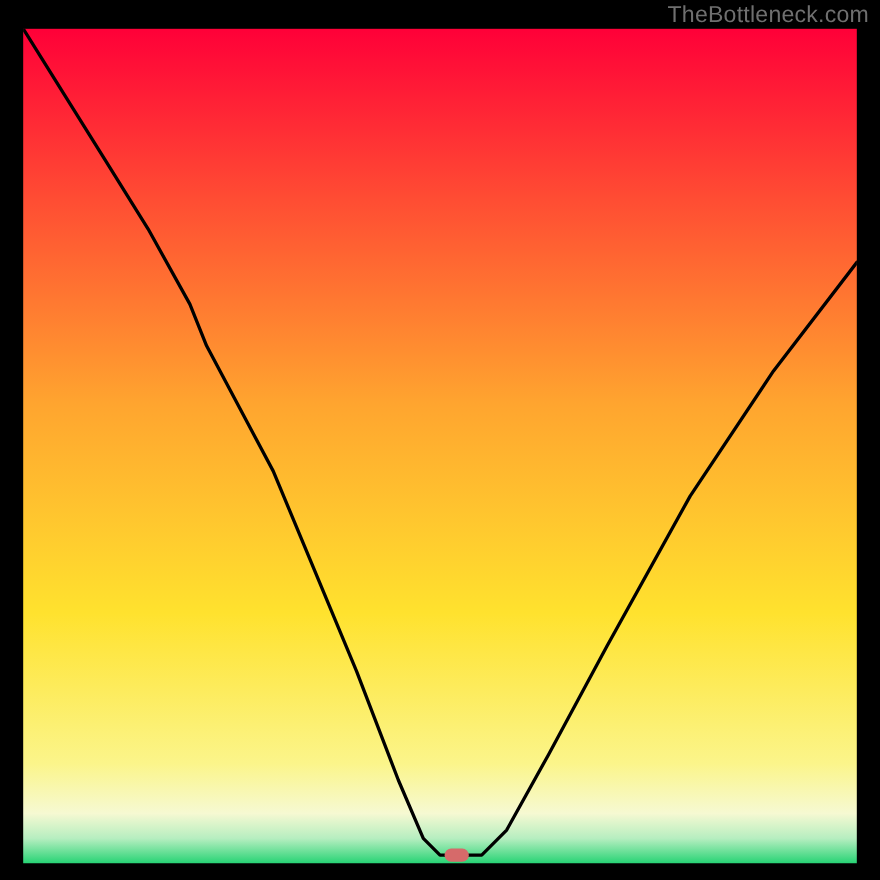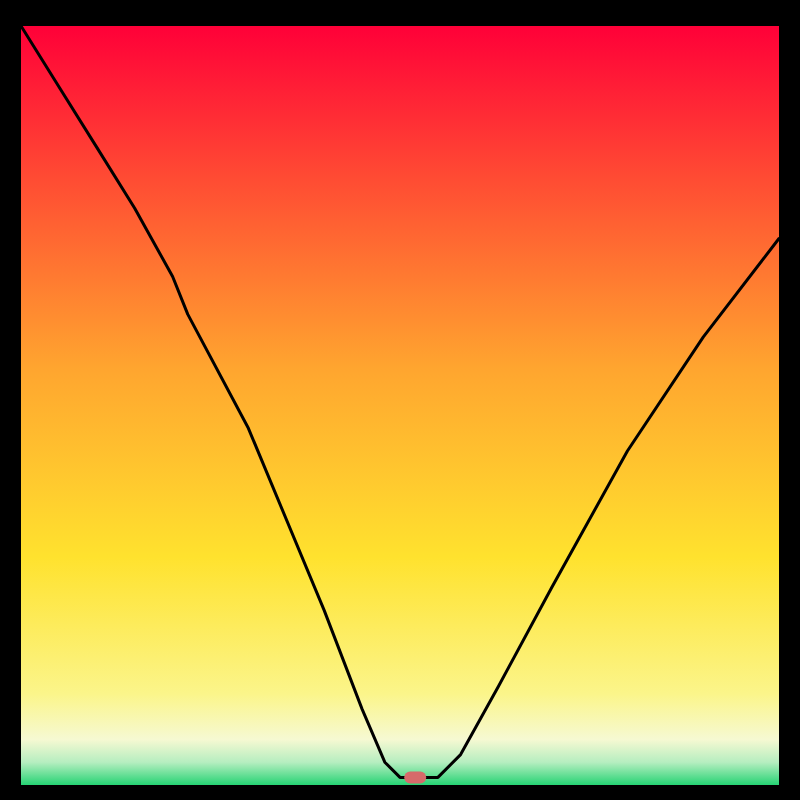--- a/index.html
+++ b/index.html
@@ -44,20 +44,21 @@
   }
   .marker {
     fill: #d66a6a;
     stroke: none;
   }
 </style>
 </head>
 <body>
 <div class="frame">
 
+  <div class="watermark">TheBottleneck.com</div>
 
   <svg class="plot" viewBox="0 0 758 759" preserveAspectRatio="none">
     <defs>
       <linearGradient id="bg-grad" x1="0" y1="0" x2="0" y2="1">
         <stop id="g0" offset="0%" stop-color="#ff0038"></stop>
         <stop id="g1" offset="20%" stop-color="#ff4b33"></stop>
         <stop id="g2" offset="45%" stop-color="#ffa52f"></stop>
         <stop id="g3" offset="70%" stop-color="#ffe22e"></stop>
         <stop id="g4" offset="88%" stop-color="#fbf58a"></stop>
         <stop id="g5" offset="94%" stop-color="#f6f9d2"></stop>

